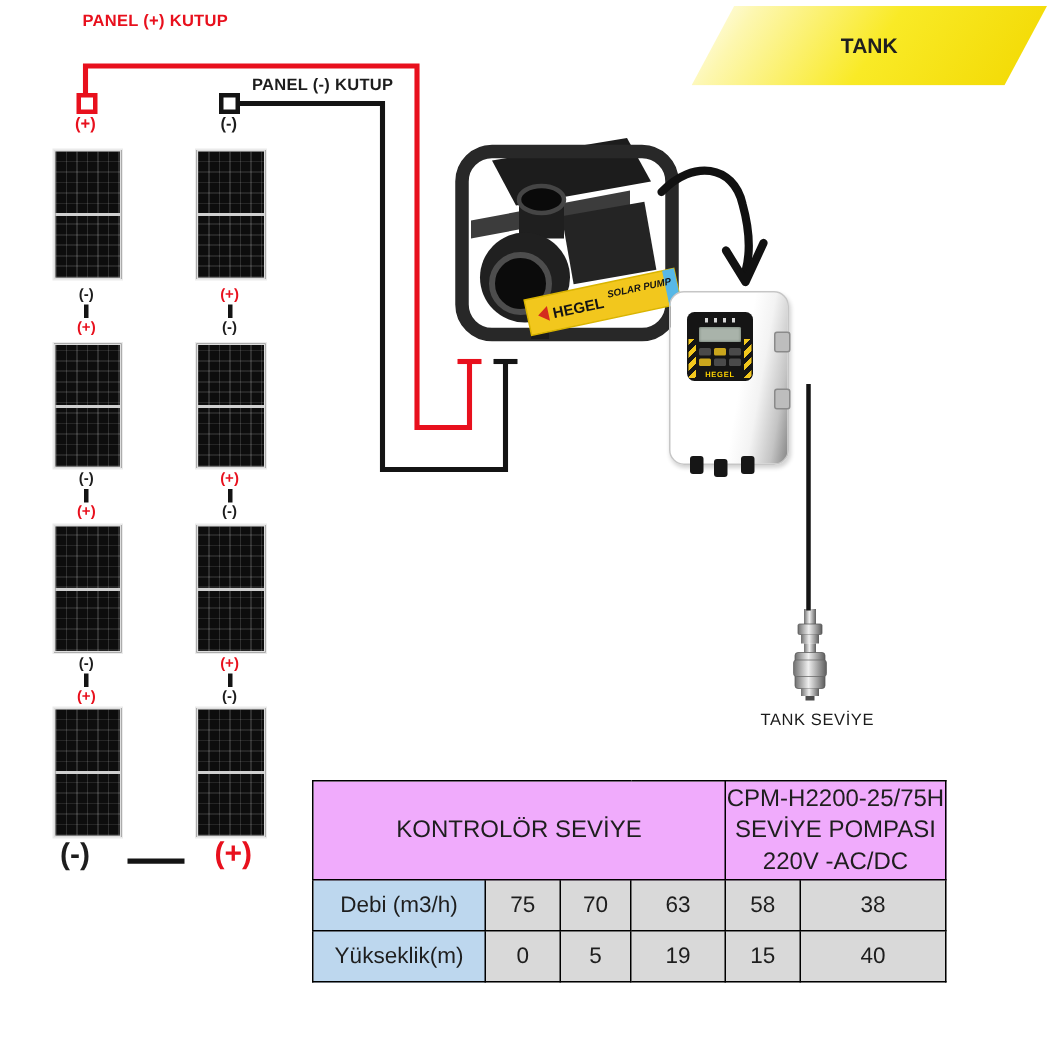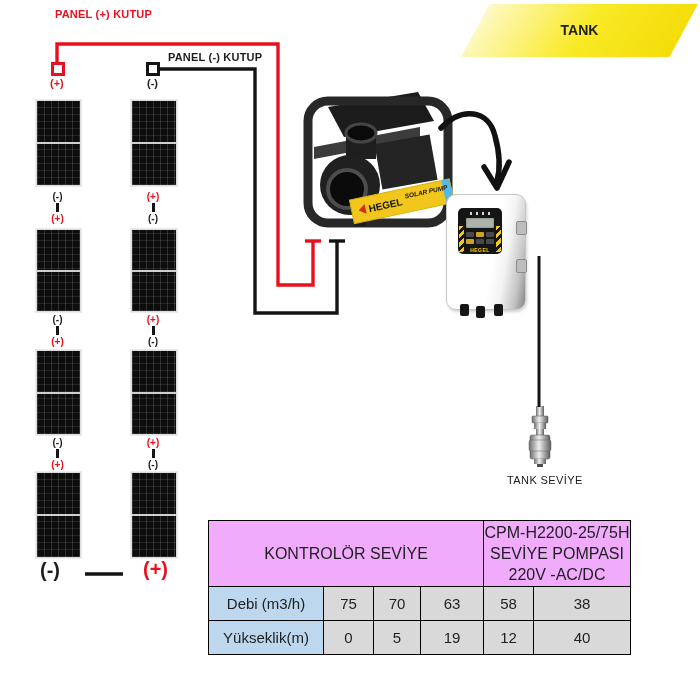--- a/index.html
+++ b/index.html
@@ -232,19 +232,19 @@
       <td class="val">70</td>
       <td class="val">63</td>
       <td class="val">58</td>
       <td class="val">38</td>
     </tr>
     <tr>
       <td class="lbl">Yükseklik(m)</td>
       <td class="val">0</td>
       <td class="val">5</td>
       <td class="val">19</td>
-      <td class="val">12</td>
+      <td class="val">15</td>
       <td class="val">40</td>
     </tr>
   </tbody>
     </table>
 
 </div>
 
 </body></html>

